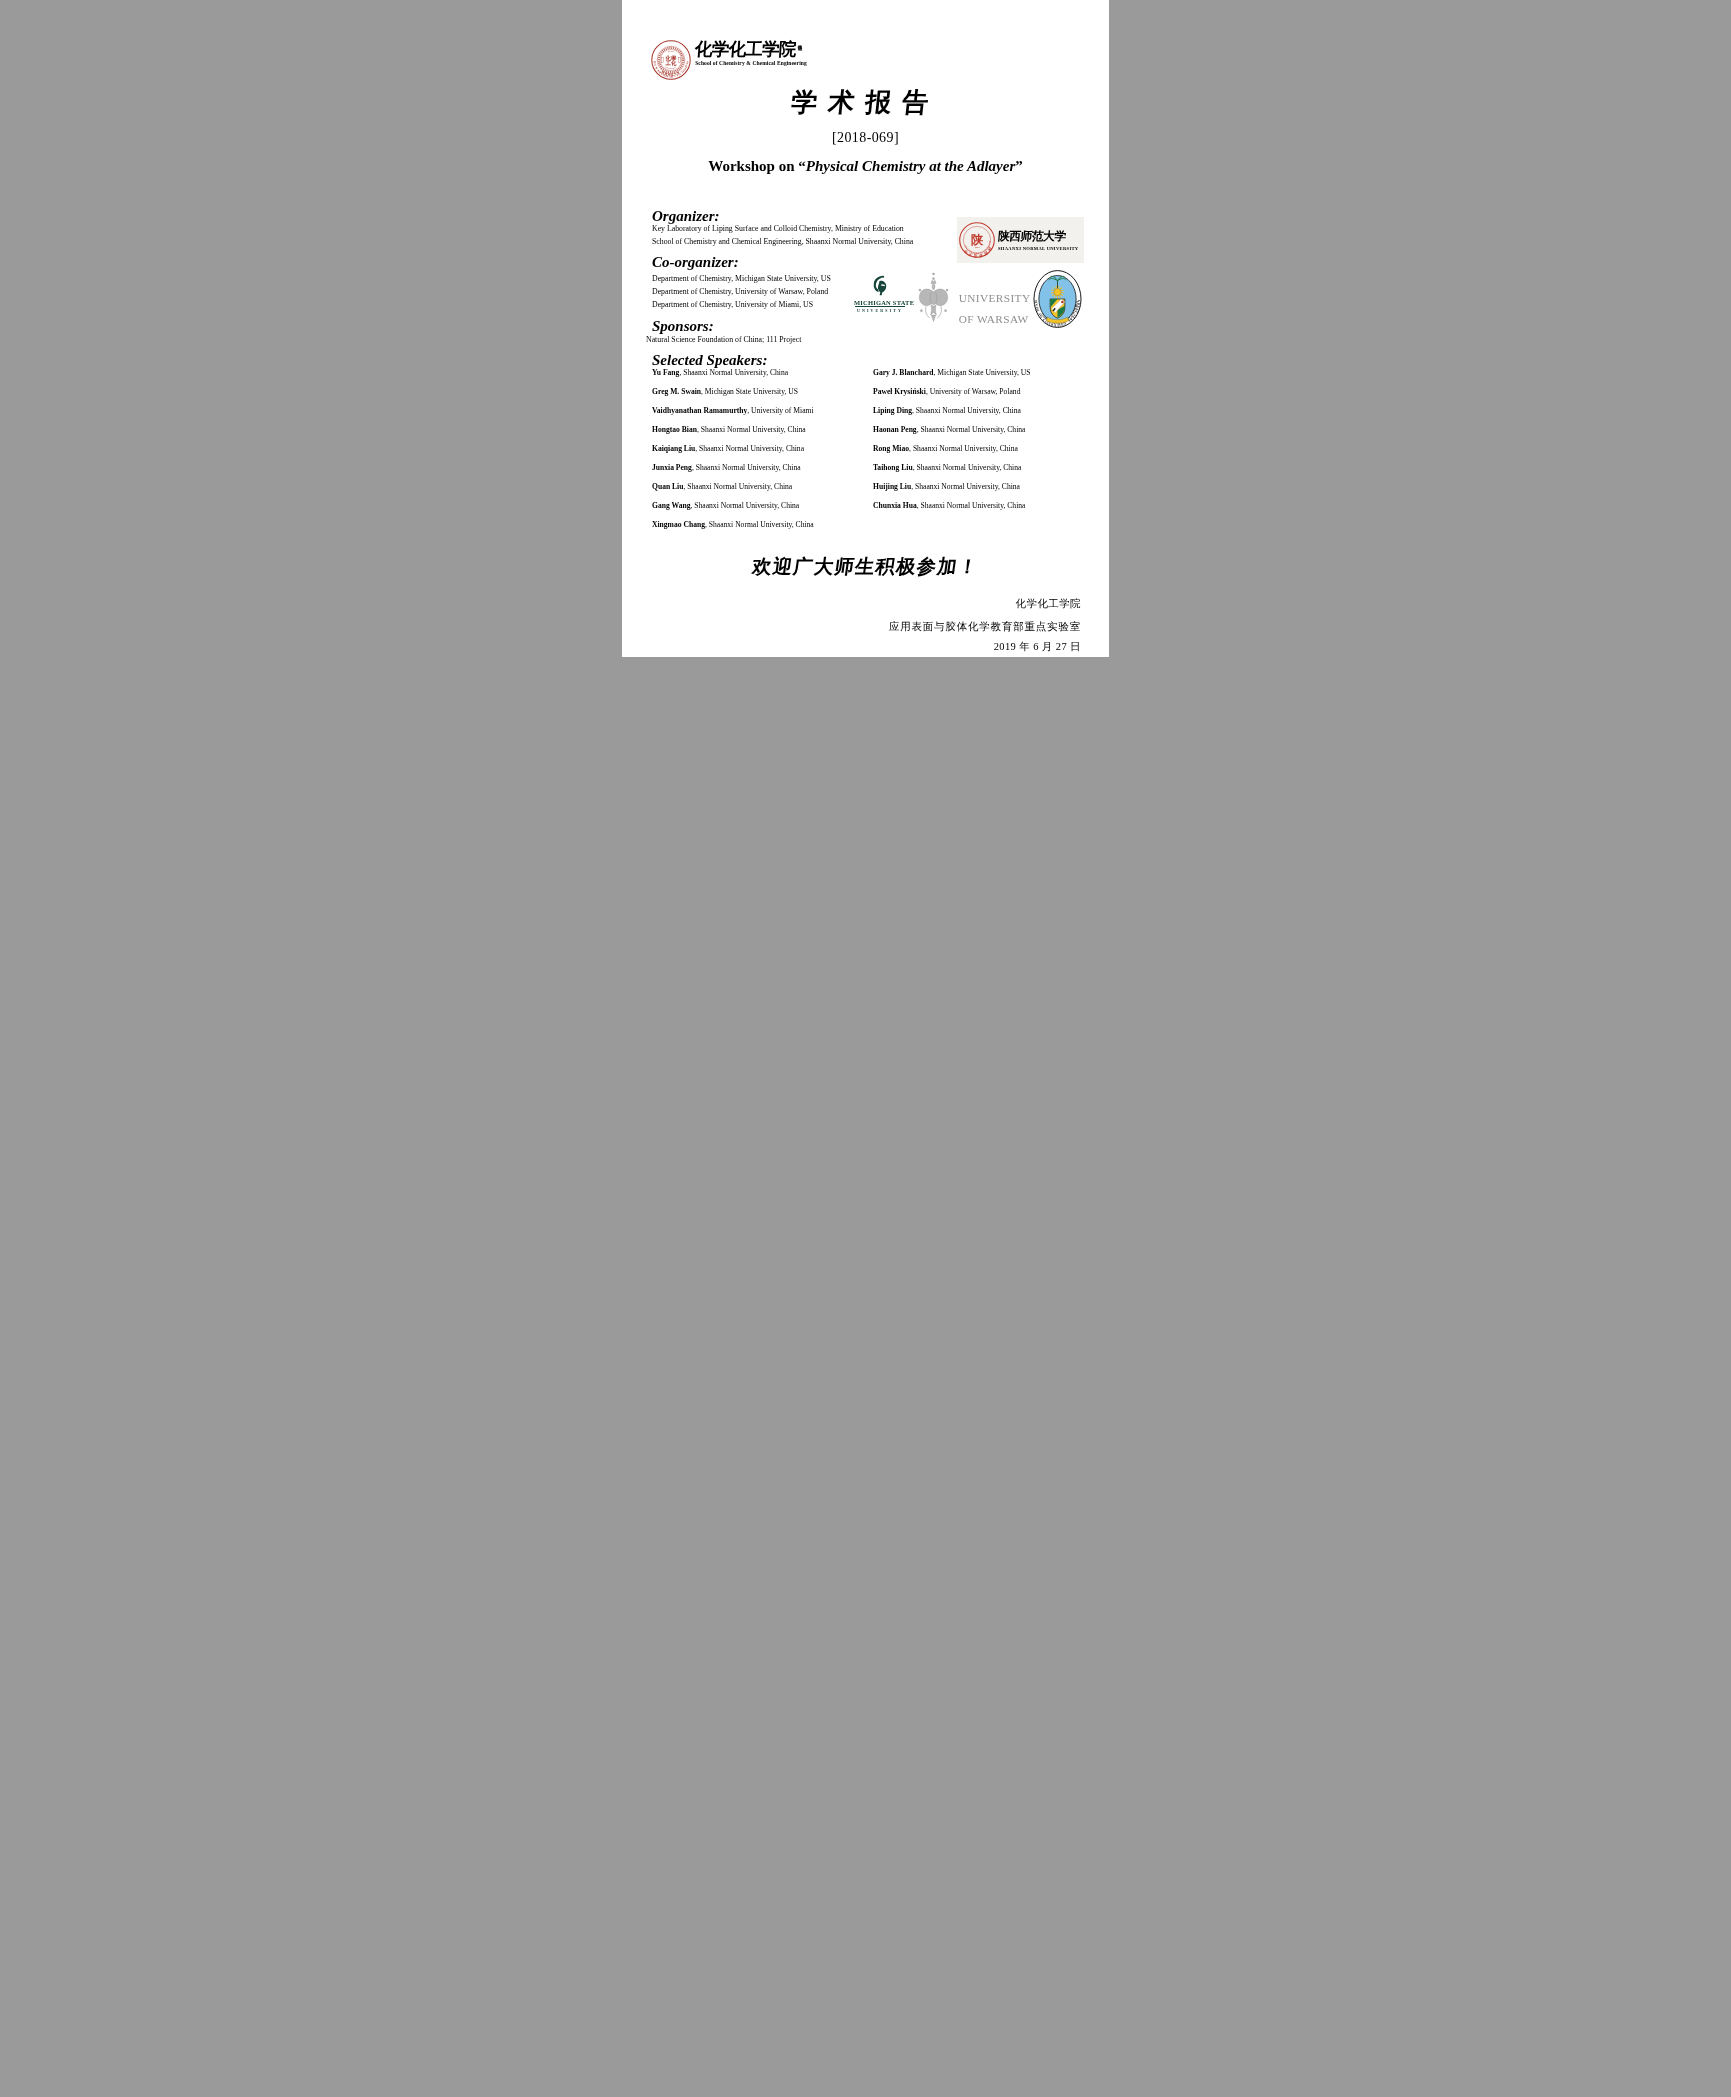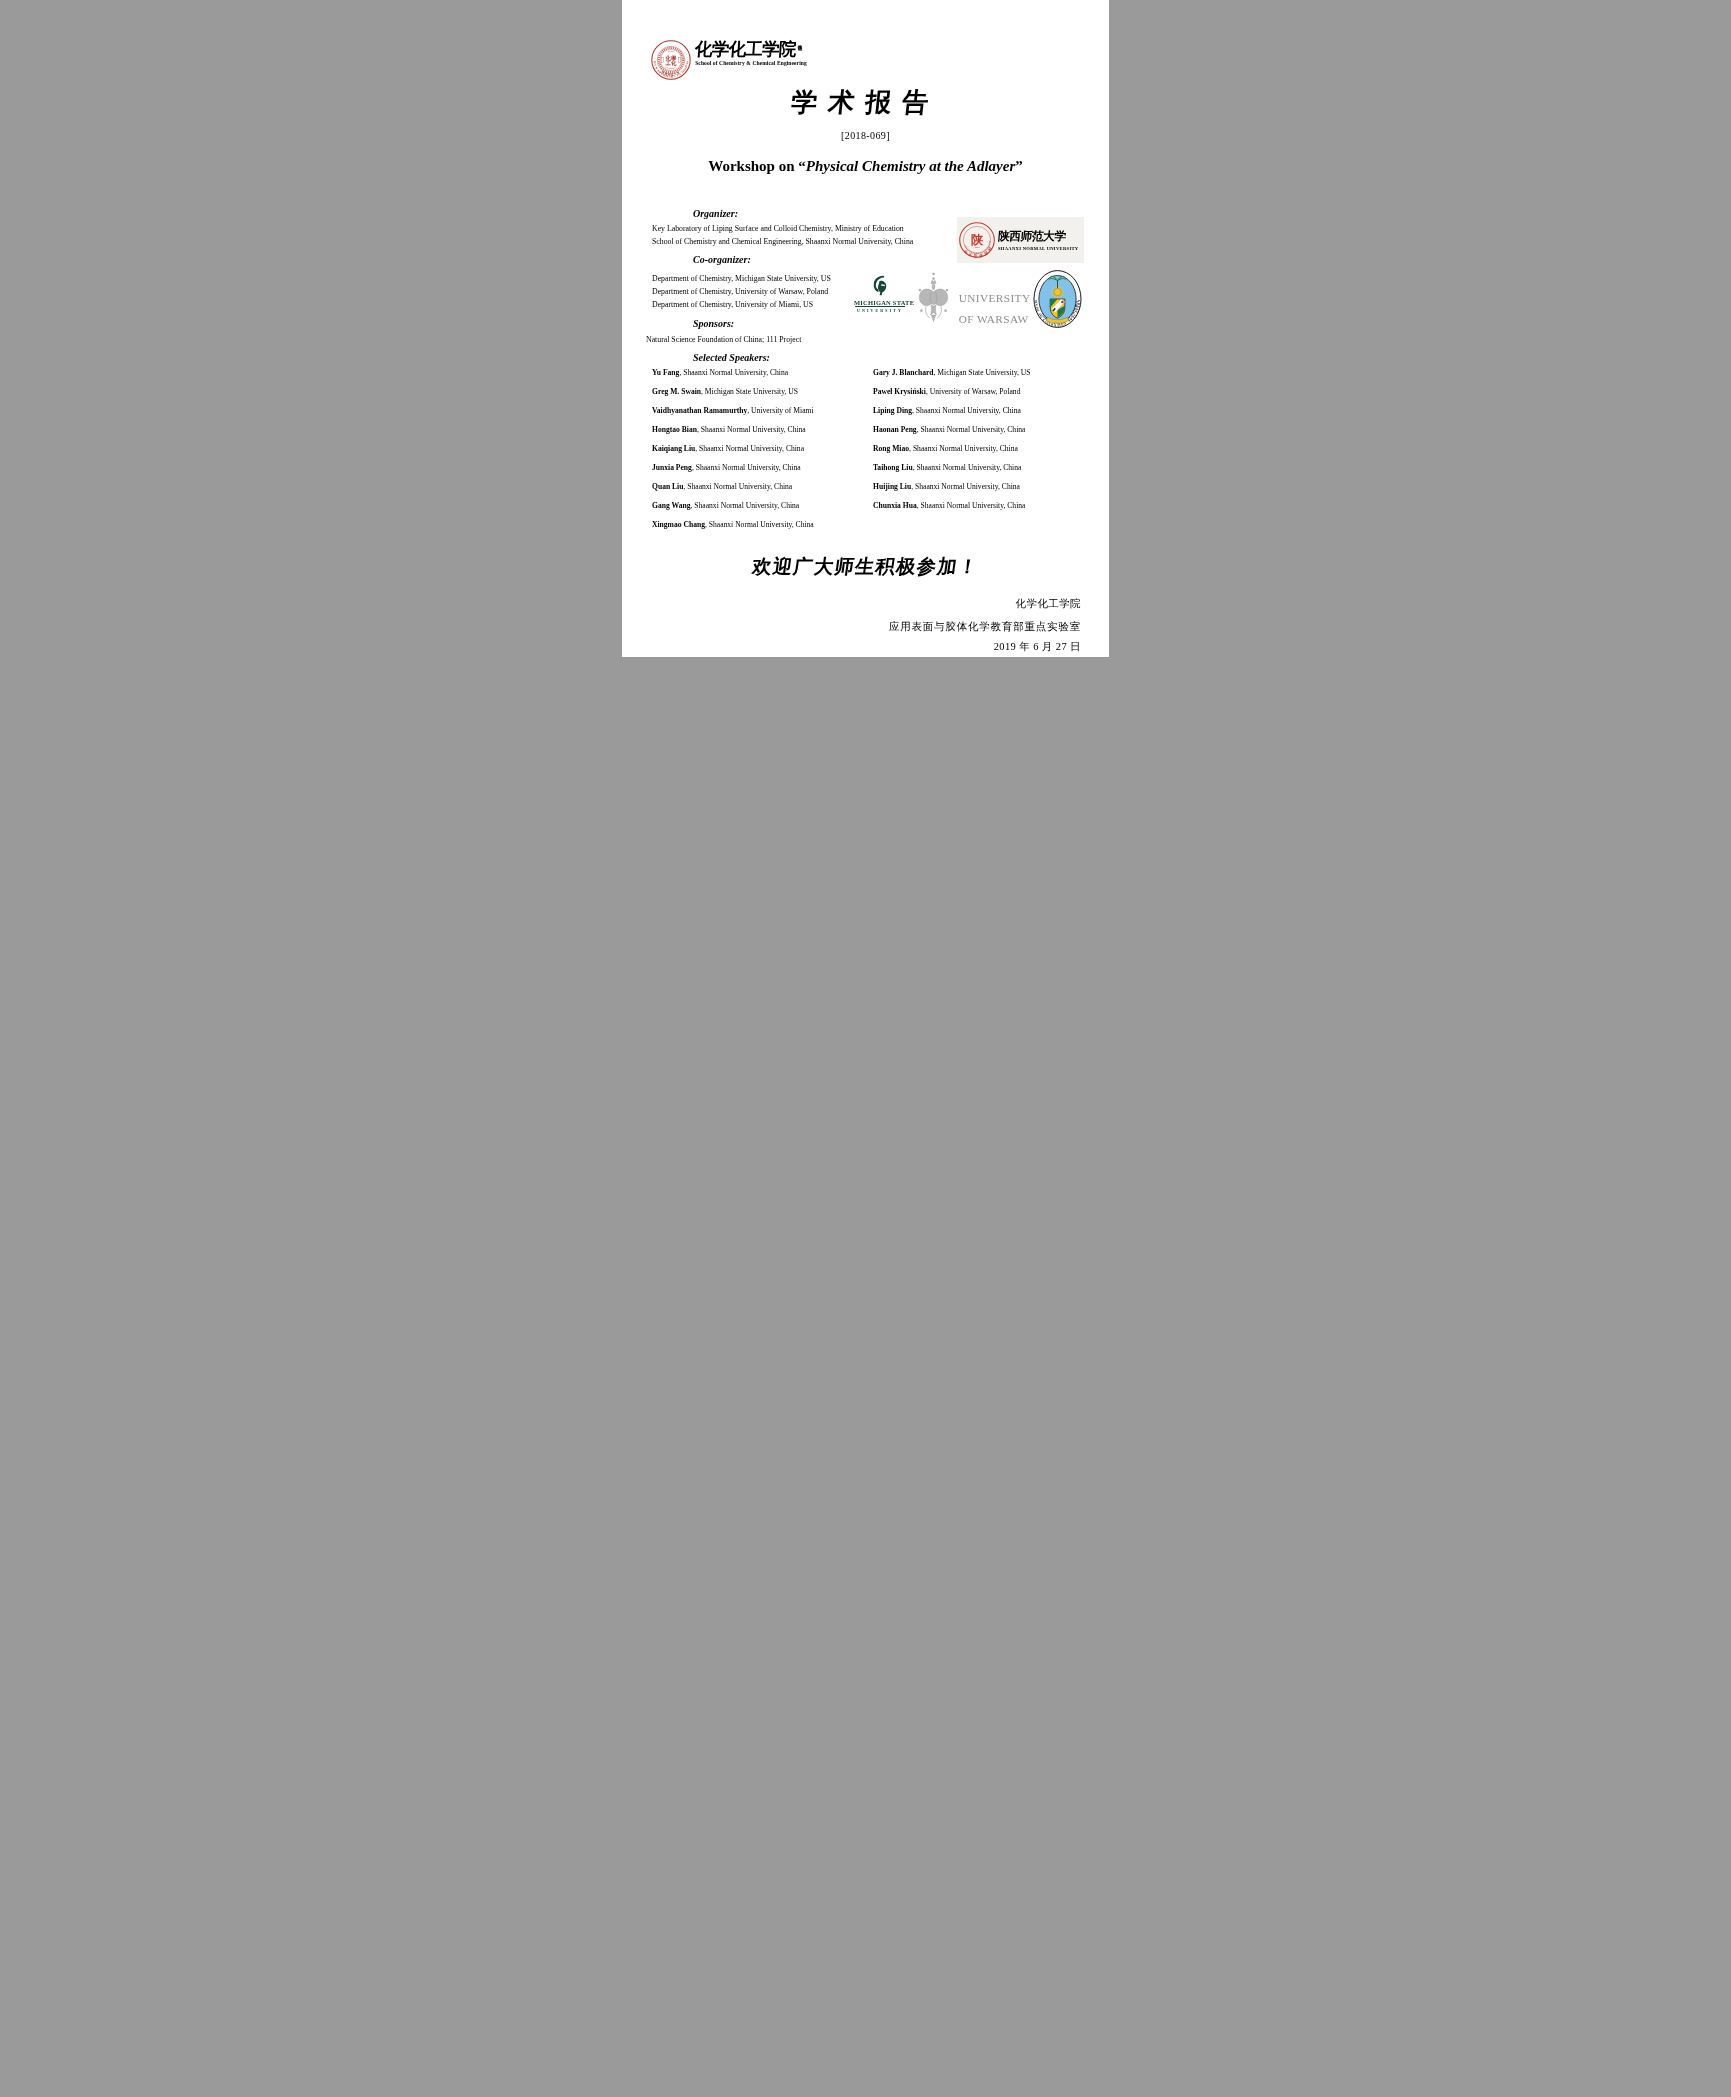--- a/index.html
+++ b/index.html
@@ -23,26 +23,26 @@
     margin-left:1.7px; margin-top:0.8px; letter-spacing:0.8px; color:#111;
   }
   .scce-sub { font-size:5.5px; font-weight:bold; margin-top:1.3px; letter-spacing:0.1px; }
   .cal-row { display:flex; align-items:flex-start; }
 
   
   .report-title {
     top:85px; font-size:26px; font-weight:bold; letter-spacing:11px;
     transform:skewX(-6deg); font-family:"Liberation Serif","DejaVu Serif",serif;
   }
-  .report-no { top:130px; font-size:10px; letter-spacing:0.4px; }
+  .report-no { top:130px; font-size:14px; letter-spacing:0.4px; }
   .workshop { top:158px; font-size:15px; font-weight:bold; }
   .workshop .it { font-style:italic; }
 
   
-  .label { font-size:10px; font-weight:bold; font-style:italic;margin-left:41px; }
+  .label { font-size:15px; font-weight:bold; font-style:italic; }
   .bodyline { font-size:7.8px; }
   .lbl-organizer { left:30px; top:208px; }
   .org-l1 { left:30px; top:224px; }
   .org-l2 { left:30px; top:237px; }
   .lbl-coorg { left:30px; top:254px; }
   .co-l1 { left:30px; top:274px; }
   .co-l2 { left:30px; top:287px; }
   .co-l3 { left:30px; top:300px; }
   .lbl-sponsors { left:30px; top:318px; }
   .sp-l1 { left:24px; top:335px; }

